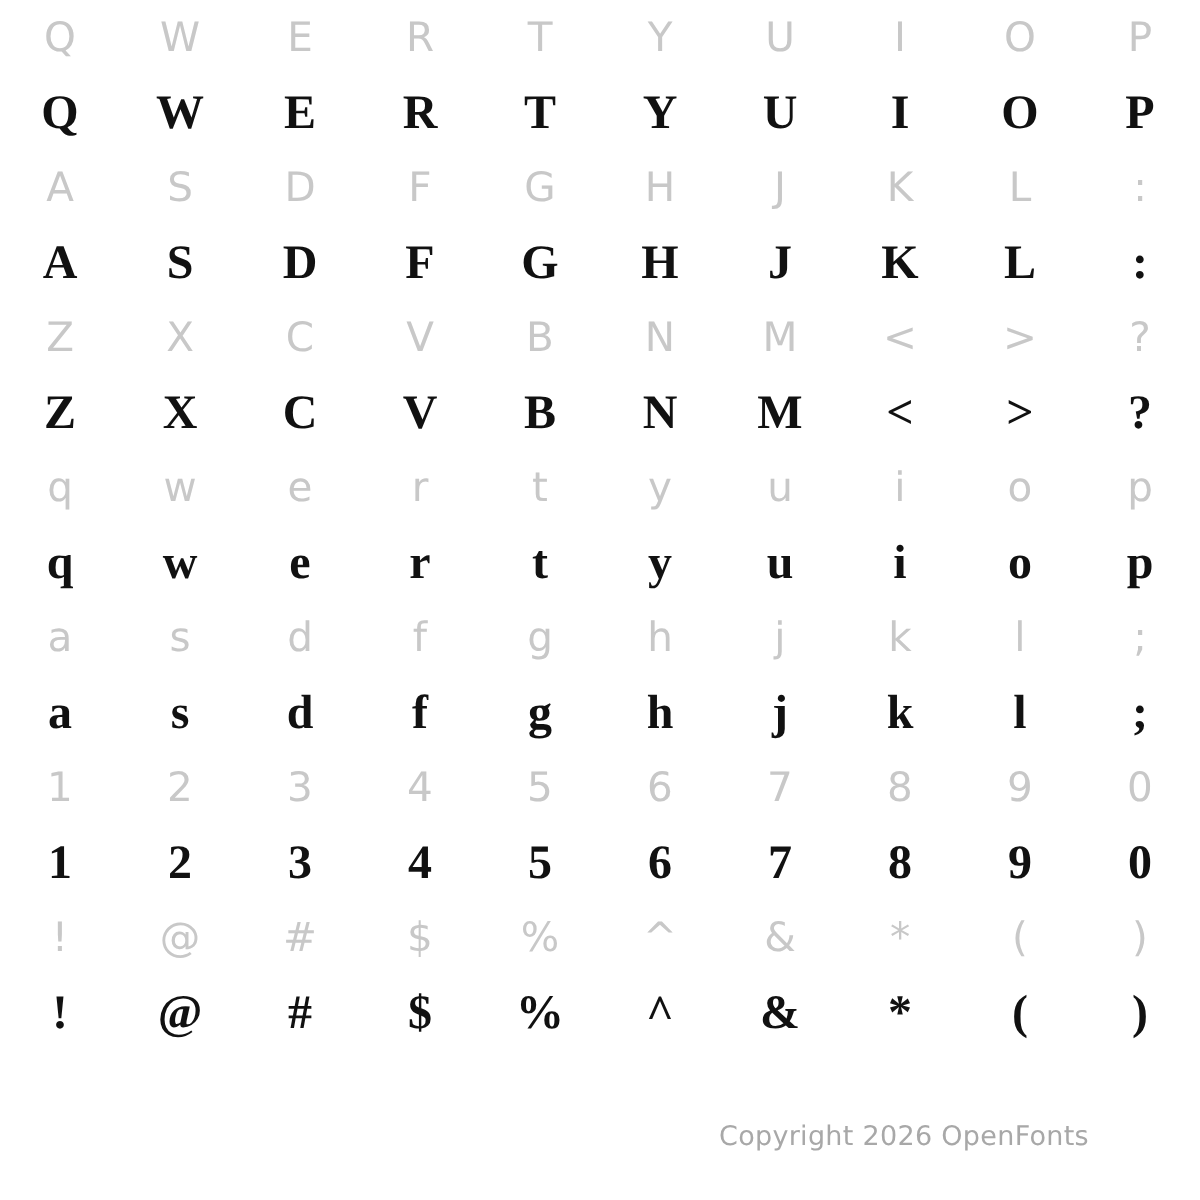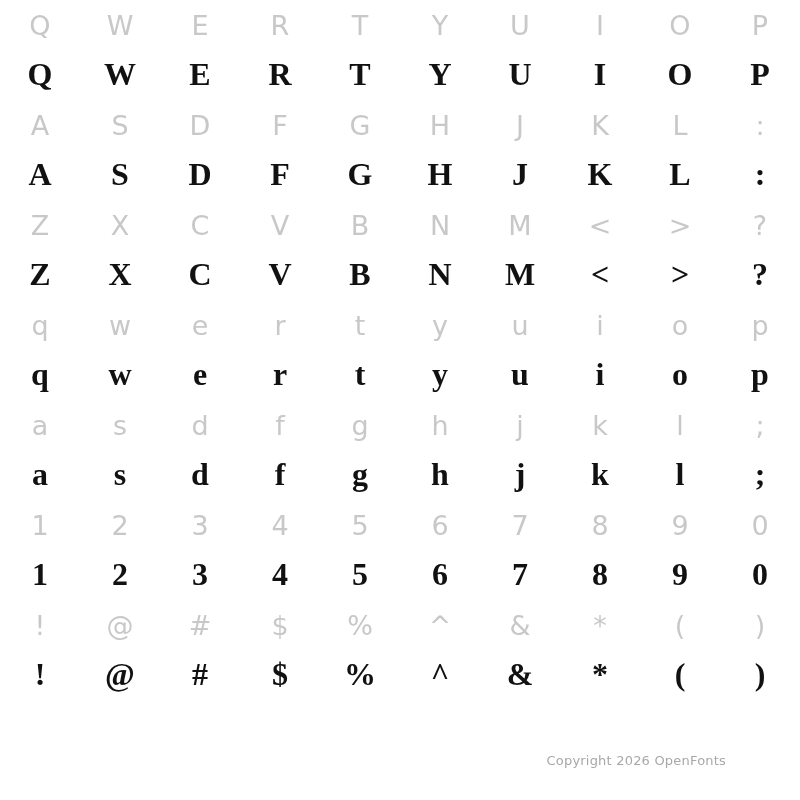--- a/index.html
+++ b/index.html
@@ -62,21 +62,21 @@
   }
   .footer {
     position: absolute;
     left: 0;
     bottom: 32px;
     width: 800px;
     text-align: right;
     padding-right: 74px;
     box-sizing: border-box;
     font-family: "DejaVu Sans", sans-serif;
-    font-size: 13px;
+    font-size: 18px;
     color: #a8a8a8;
     letter-spacing: 0.2px;
   }
 </style>
 </head>
 <body>
 
 <div class="sheet">
   <div class="grid" id="grid">
       <div class="row row-key">

